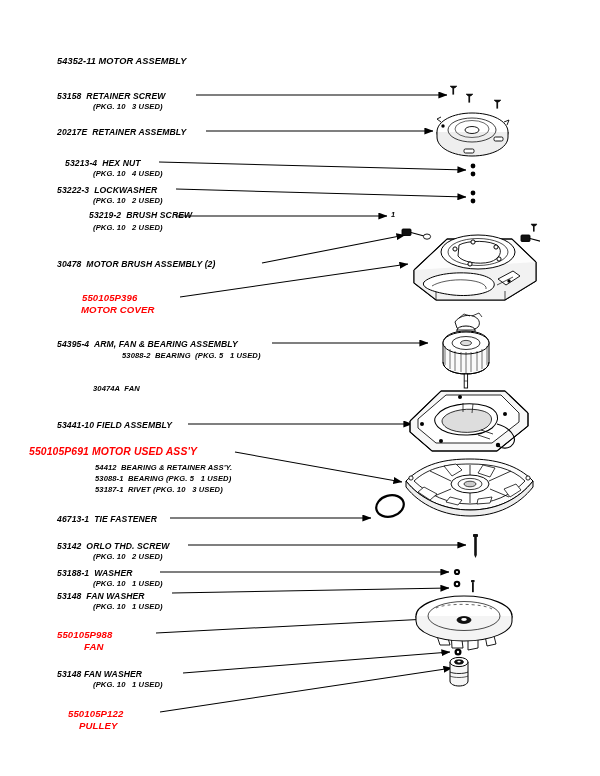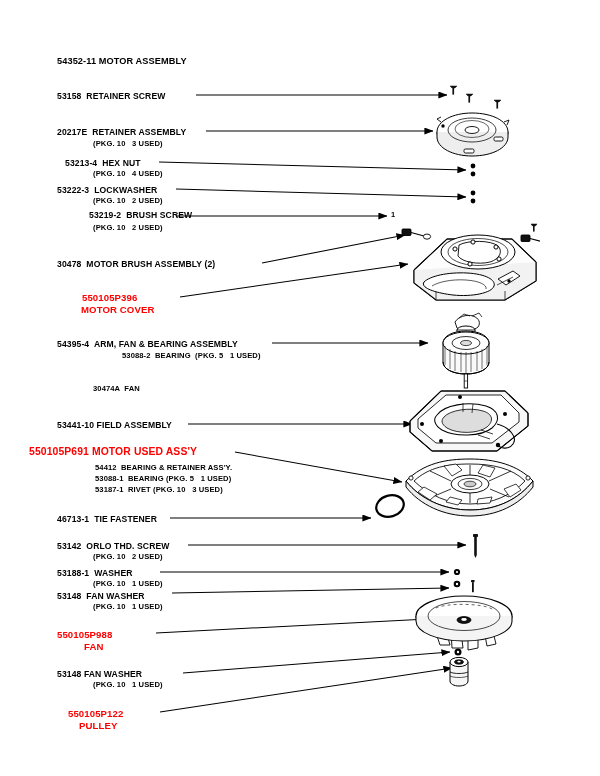--- a/index.html
+++ b/index.html
@@ -9,20 +9,21 @@
   }
   body {
     font-family: "Liberation Sans", sans-serif;
   }
   #page {
     position: relative;
     width: 540px;
     height: 776px;
     background: #ffffff;
     overflow: hidden;
+    font-style: italic;
   }
   #art {
     position: absolute;
     left: 0; top: 0;
     width: 600px;
     height: 776px;
   }
   .lbl {
     position: absolute;
     font-family: "Liberation Sans", sans-serif;
@@ -266,21 +267,21 @@
       <ellipse cx="459" cy="662" rx="4.4" ry="2.2" fill="#111" stroke-width="0.7"></ellipse>
       <ellipse cx="459" cy="661.6" rx="1.7" ry="0.9" fill="#fff" stroke="none"></ellipse>
       <path d="M450,672 C454,674 464,674 468,672" fill="none" stroke-width="0.85"></path>
       <path d="M450,676 C454,678 464,678 468,676" fill="none" stroke-width="0.65"></path>
     </g>
   </svg>
 
   <div class="lbl t-title" style="left:57px; top:56px;">54352-11 MOTOR ASSEMBLY</div>
 
   <div class="lbl t-main" style="left:57px; top:91px;">53158  RETAINER SCREW</div>
-  <div class="lbl t-sub" style="left:93px; top:103px;margin-top:37px;">(PKG. 10   3 USED)</div>
+  <div class="lbl t-sub" style="left:93px; top:103px;">(PKG. 10   3 USED)</div>
 
   <div class="lbl t-main" style="left:57px; top:127px;">20217E  RETAINER ASSEMBLY</div>
 
   <div class="lbl t-main" style="left:57px; top:158px;padding-left:8px;">53213-4  HEX NUT</div>
   <div class="lbl t-sub" style="left:93px; top:170px;">(PKG. 10   4 USED)</div>
 
   <div class="lbl t-main" style="left:57px; top:185px;">53222-3  LOCKWASHER</div>
   <div class="lbl t-sub" style="left:93px; top:197px;">(PKG. 10   2 USED)</div>
 
   <div class="lbl t-main" style="left:57px; top:210px;margin-left:32px;">53219-2  BRUSH SCREW</div>

